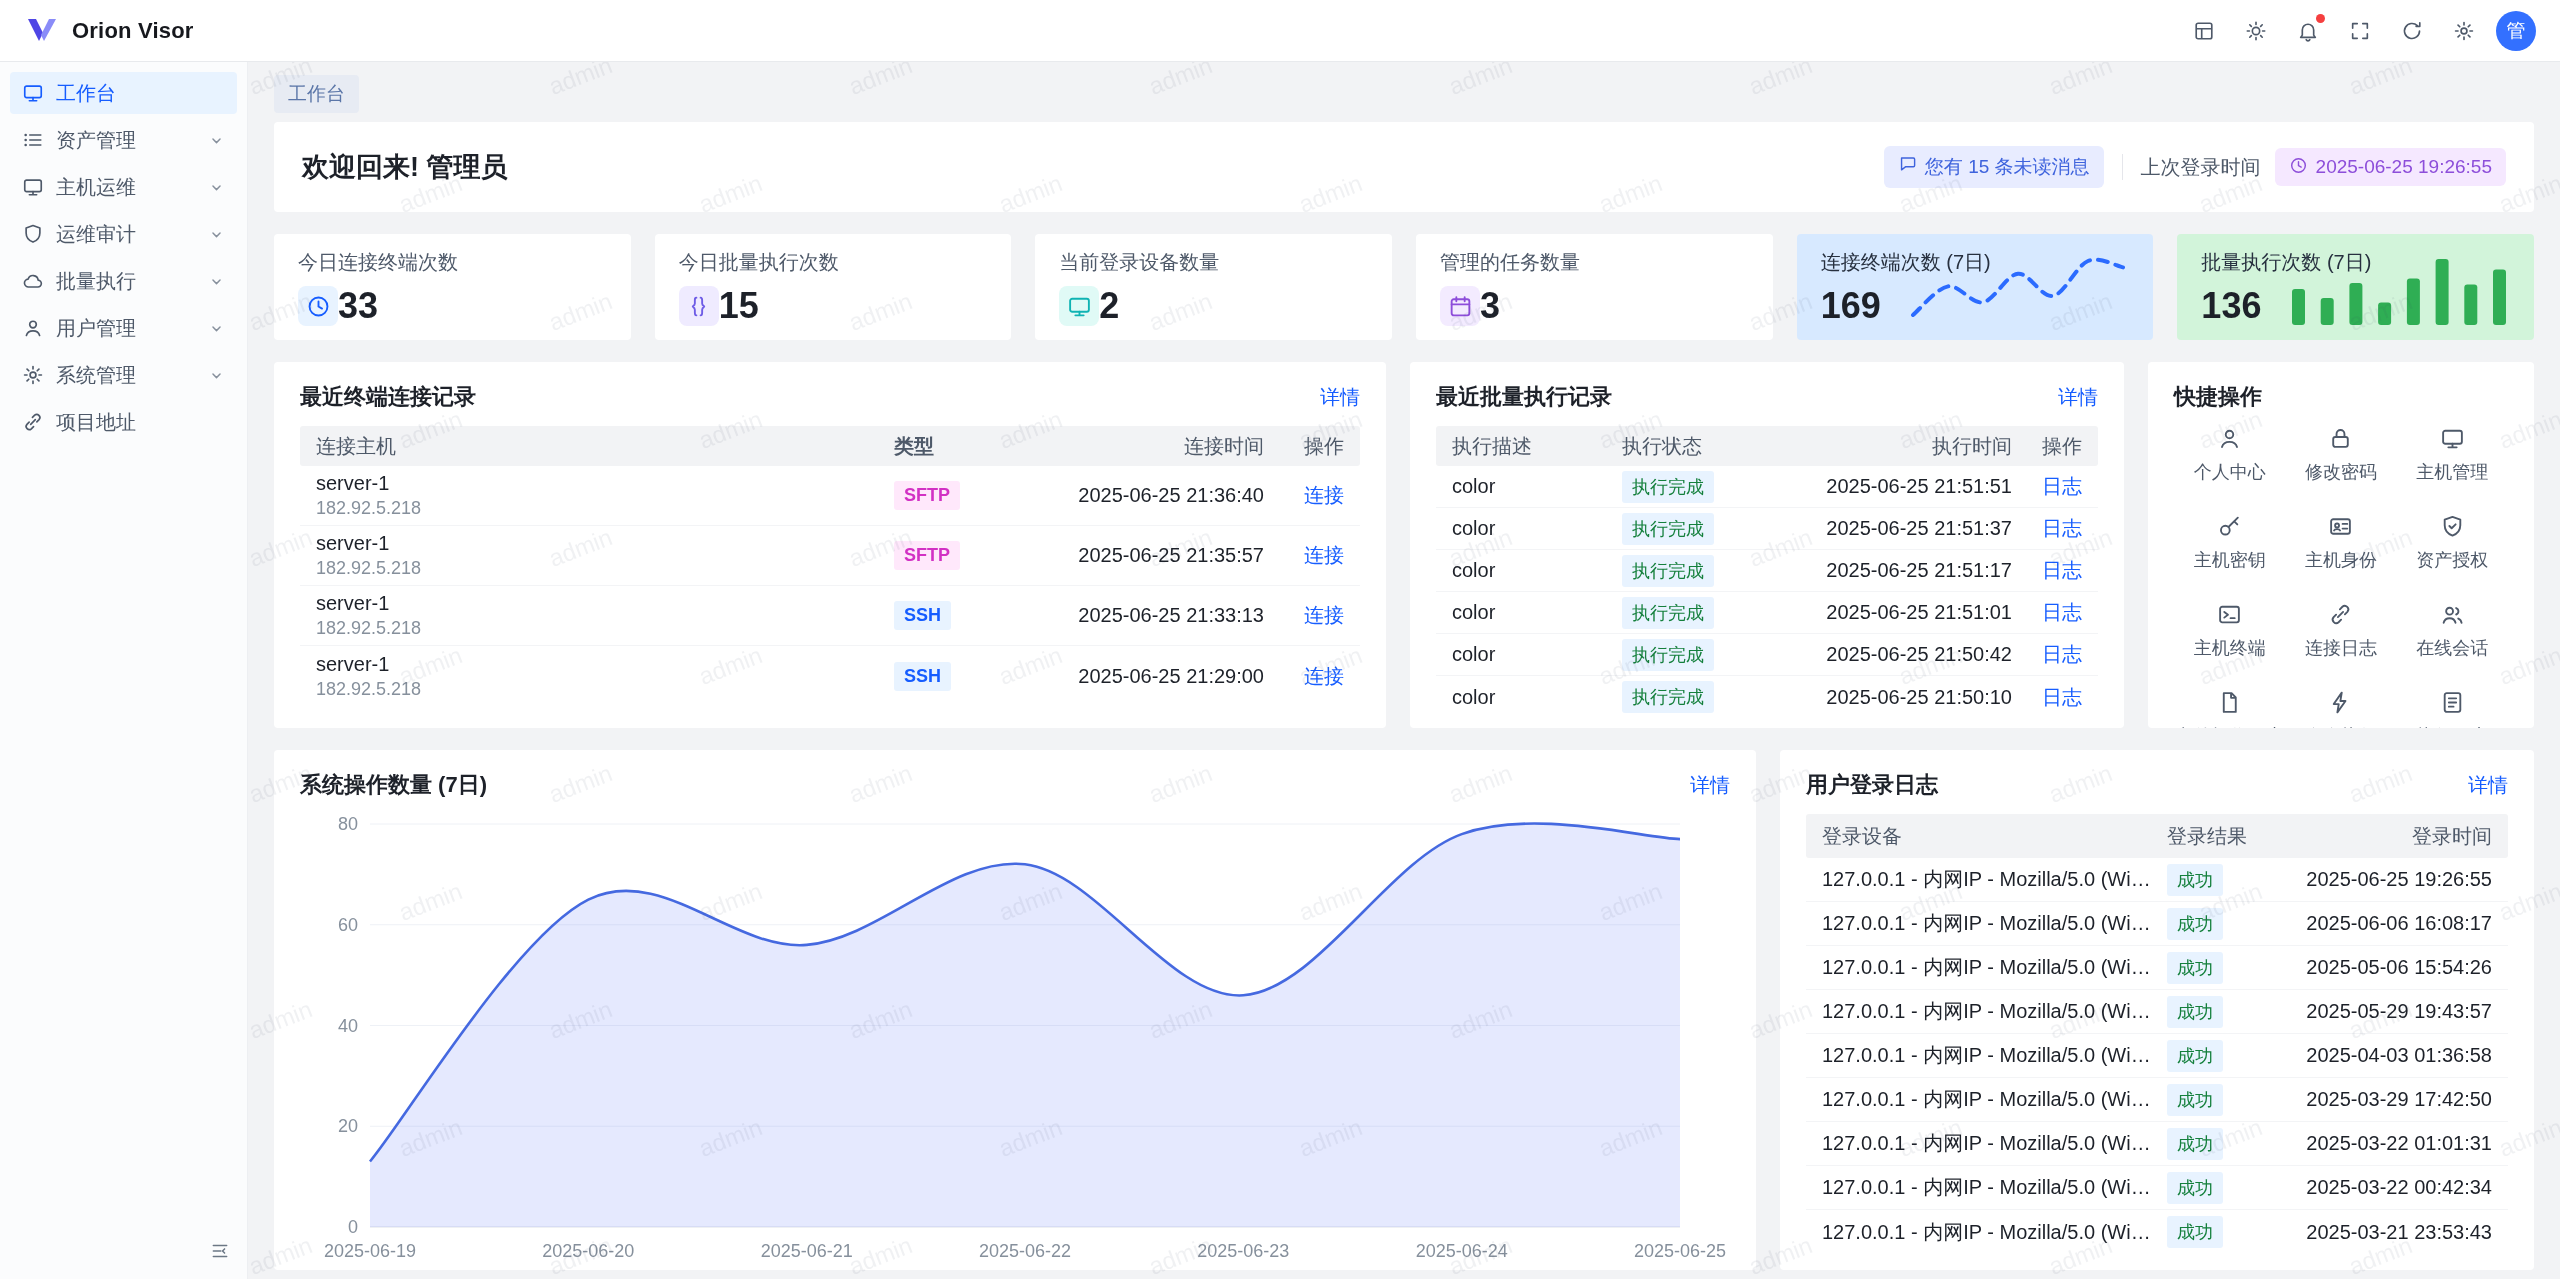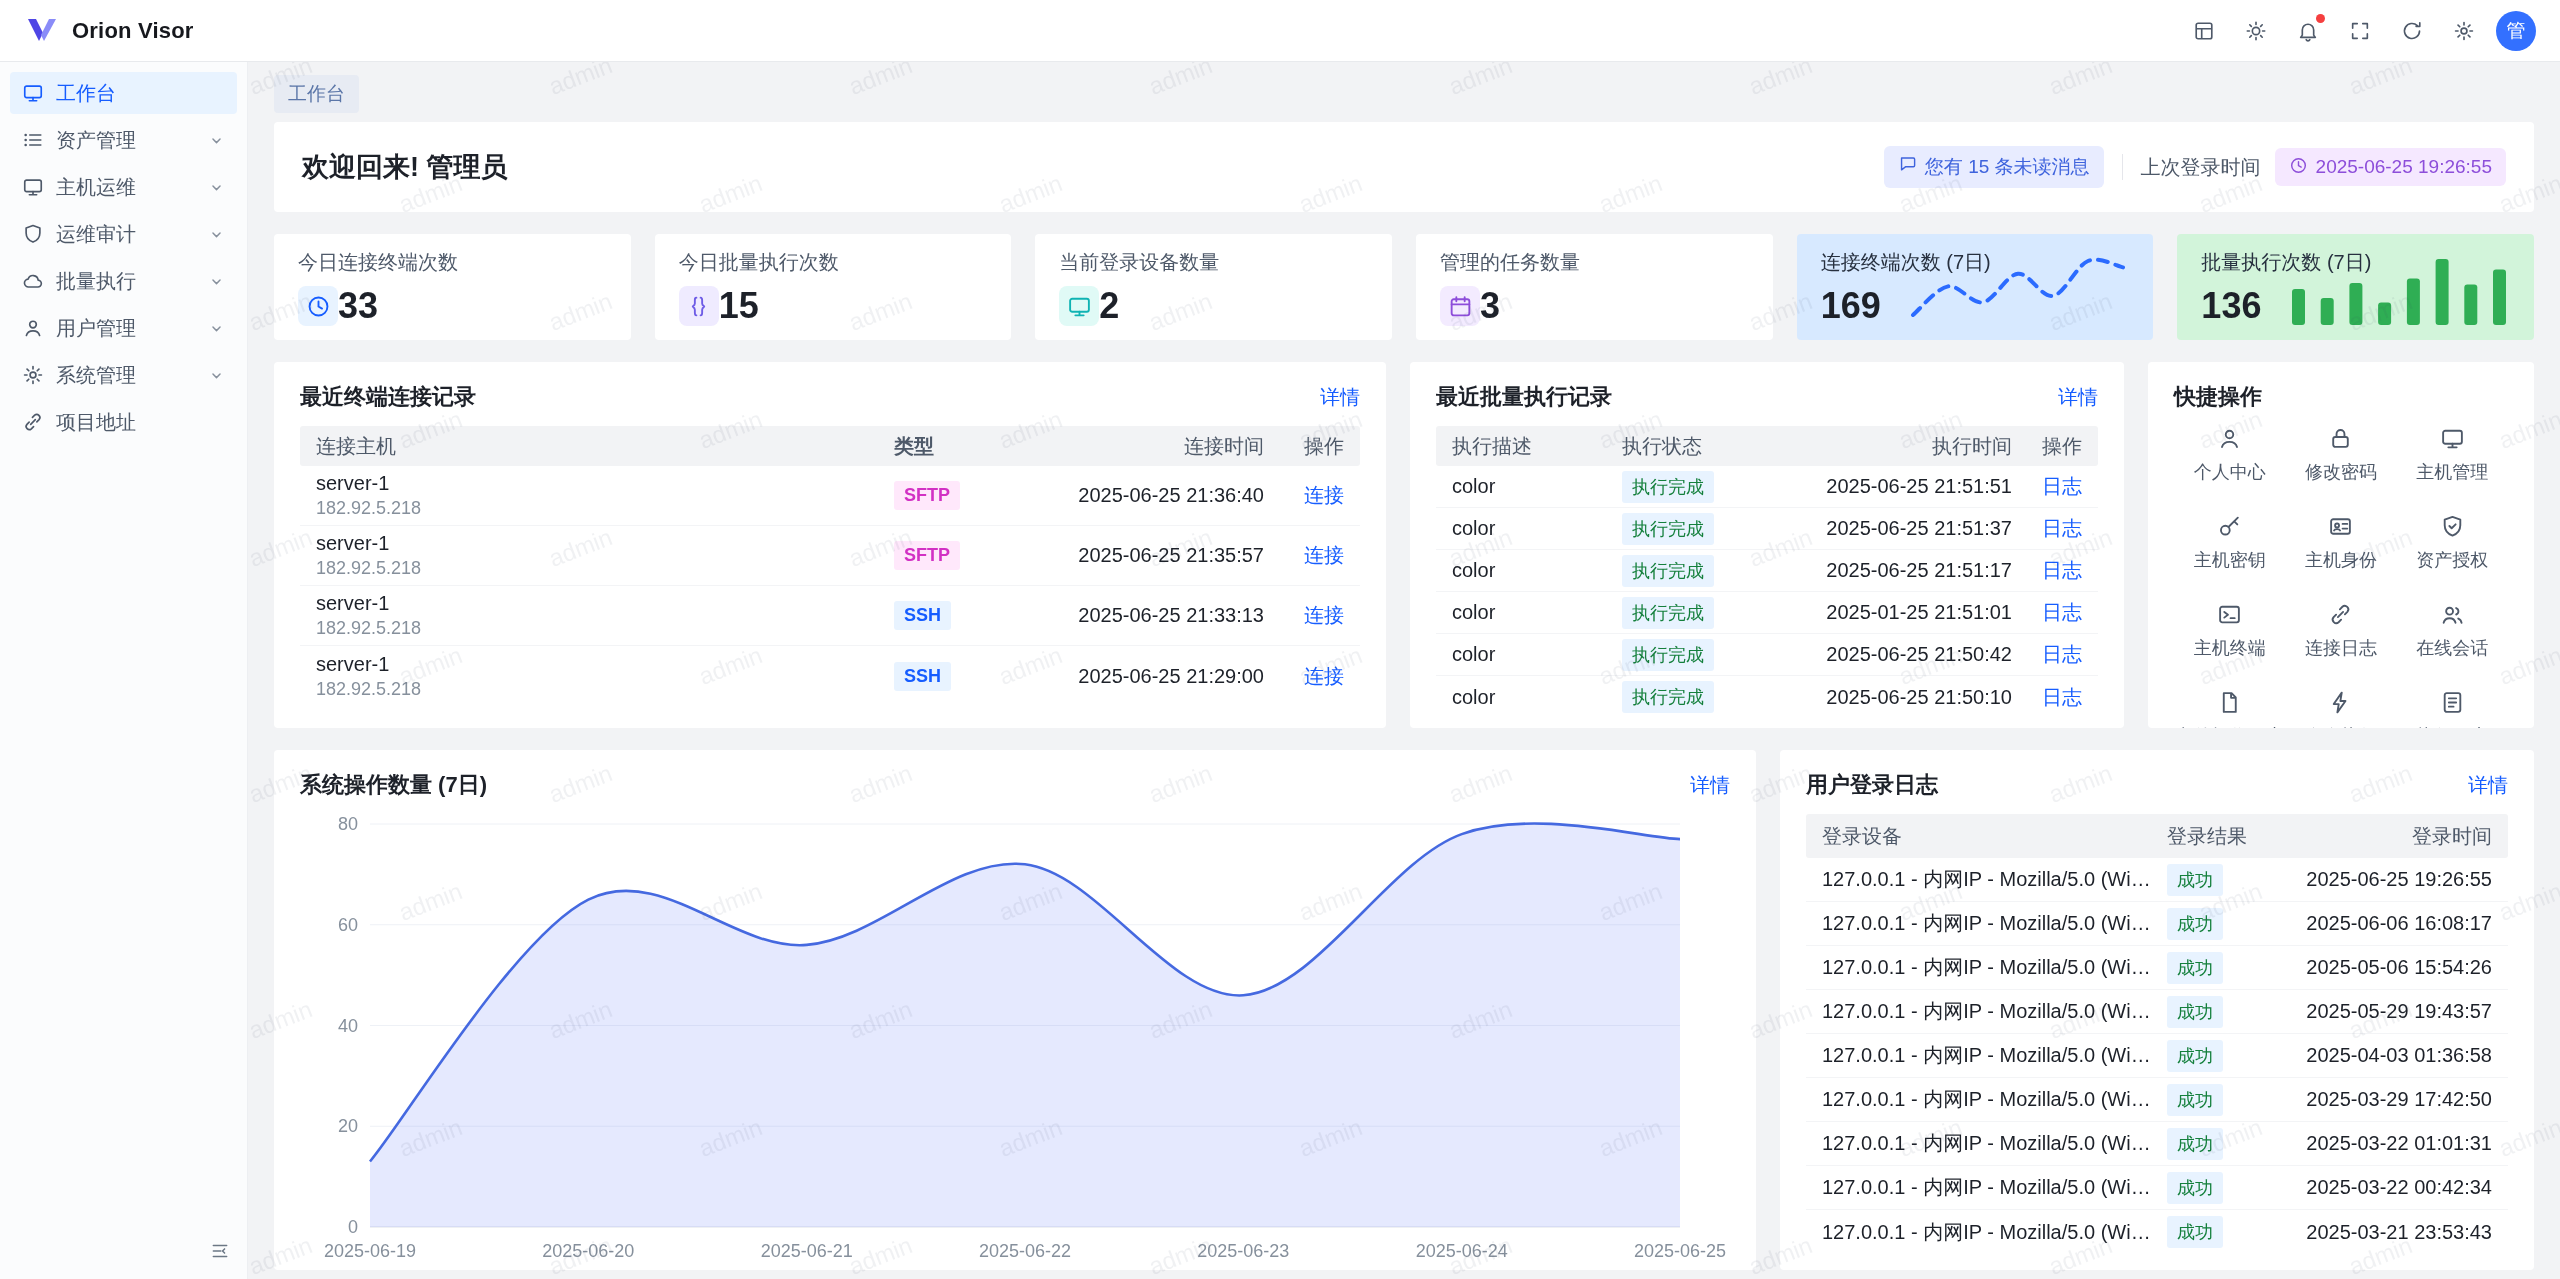--- a/index.html
+++ b/index.html
@@ -627,21 +627,21 @@
             <div class="t-row">
               <span class="c-desc t-cell">color</span>
               <span class="c-status"><span class="tag ok">执行完成</span></span>
               <span class="c-etime t-cell">2025-06-25 21:51:17</span>
               <span class="c-bact"><a class="link">日志</a></span>
             </div>
 
             <div class="t-row">
               <span class="c-desc t-cell">color</span>
               <span class="c-status"><span class="tag ok">执行完成</span></span>
-              <span class="c-etime t-cell">2025-01-25 21:51:01</span>
+              <span class="c-etime t-cell">2025-06-25 21:51:01</span>
               <span class="c-bact"><a class="link">日志</a></span>
             </div>
 
             <div class="t-row">
               <span class="c-desc t-cell">color</span>
               <span class="c-status"><span class="tag ok">执行完成</span></span>
               <span class="c-etime t-cell">2025-06-25 21:50:42</span>
               <span class="c-bact"><a class="link">日志</a></span>
             </div>
 

